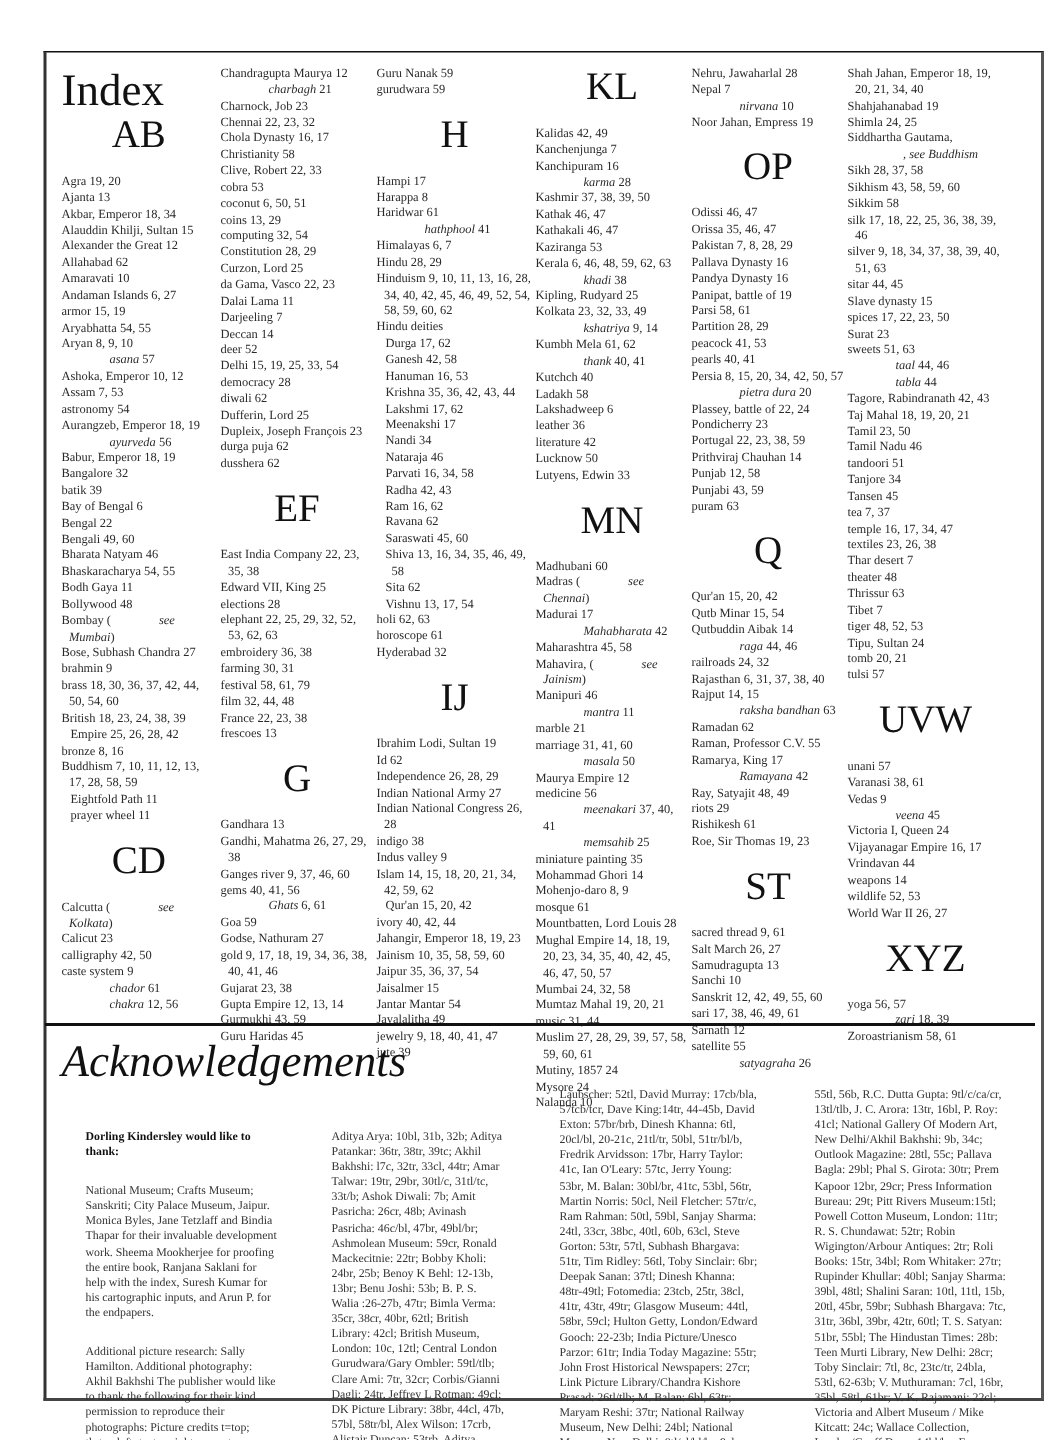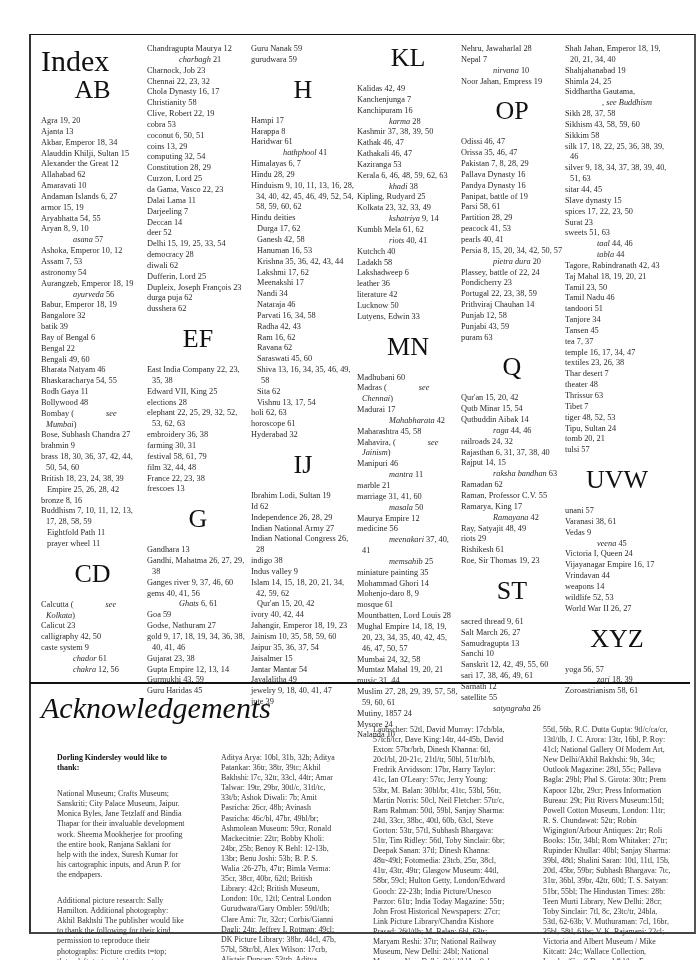--- a/index.html
+++ b/index.html
@@ -76,21 +76,21 @@
       <p><span class="i">chador</span> 61</p>
       <p><span class="i">chakra</span> 12, 56</p>
     </div>
     <div class="col" style="left: 147px; top: 44px; width: 102px;">
       <p>Chandragupta Maurya 12</p>
       <p><span class="i">charbagh</span> 21</p>
       <p>Charnock, Job 23</p>
       <p>Chennai 22, 23, 32</p>
       <p>Chola Dynasty 16, 17</p>
       <p>Christianity 58</p>
-      <p>Clive, Robert 22, 19</p>
+      <p>Clive, Robert 22, 33</p>
       <p>cobra 53</p>
       <p>coconut 6, 50, 51</p>
       <p>coins 13, 29</p>
       <p>computing 32, 54</p>
       <p>Constitution 28, 29</p>
       <p>Curzon, Lord 25</p>
       <p>da Gama, Vasco 22, 23</p>
       <p>Dalai Lama 11</p>
       <p>Darjeeling 7</p>
       <p>Deccan 14</p>
@@ -187,21 +187,21 @@
       <p>Kashmir 37, 38, 39, 50</p>
       <p>Kathak 46, 47</p>
       <p>Kathakali 46, 47</p>
       <p>Kaziranga 53</p>
       <p>Kerala 6, 46, 48, 59, 62, 63</p>
       <p><span class="i">khadi</span> 38</p>
       <p>Kipling, Rudyard 25</p>
       <p>Kolkata 23, 32, 33, 49</p>
       <p><span class="i">kshatriya</span> 9, 14</p>
       <p>Kumbh Mela 61, 62</p>
-      <p><span class="i">riots</span> 40, 41</p>
+      <p><span class="i">thank</span> 40, 41</p>
       <p>Kutchch 40</p>
       <p>Ladakh 58</p>
       <p>Lakshadweep 6</p>
       <p>leather 36</p>
       <p>literature 42</p>
       <p>Lucknow 50</p>
       <p>Lutyens, Edwin 33</p>
       <div class="letter">MN</div>
       <p>Madhubani 60</p>
       <p><span>Madras </span>(<span class="i">see Chennai</span>)</p>

